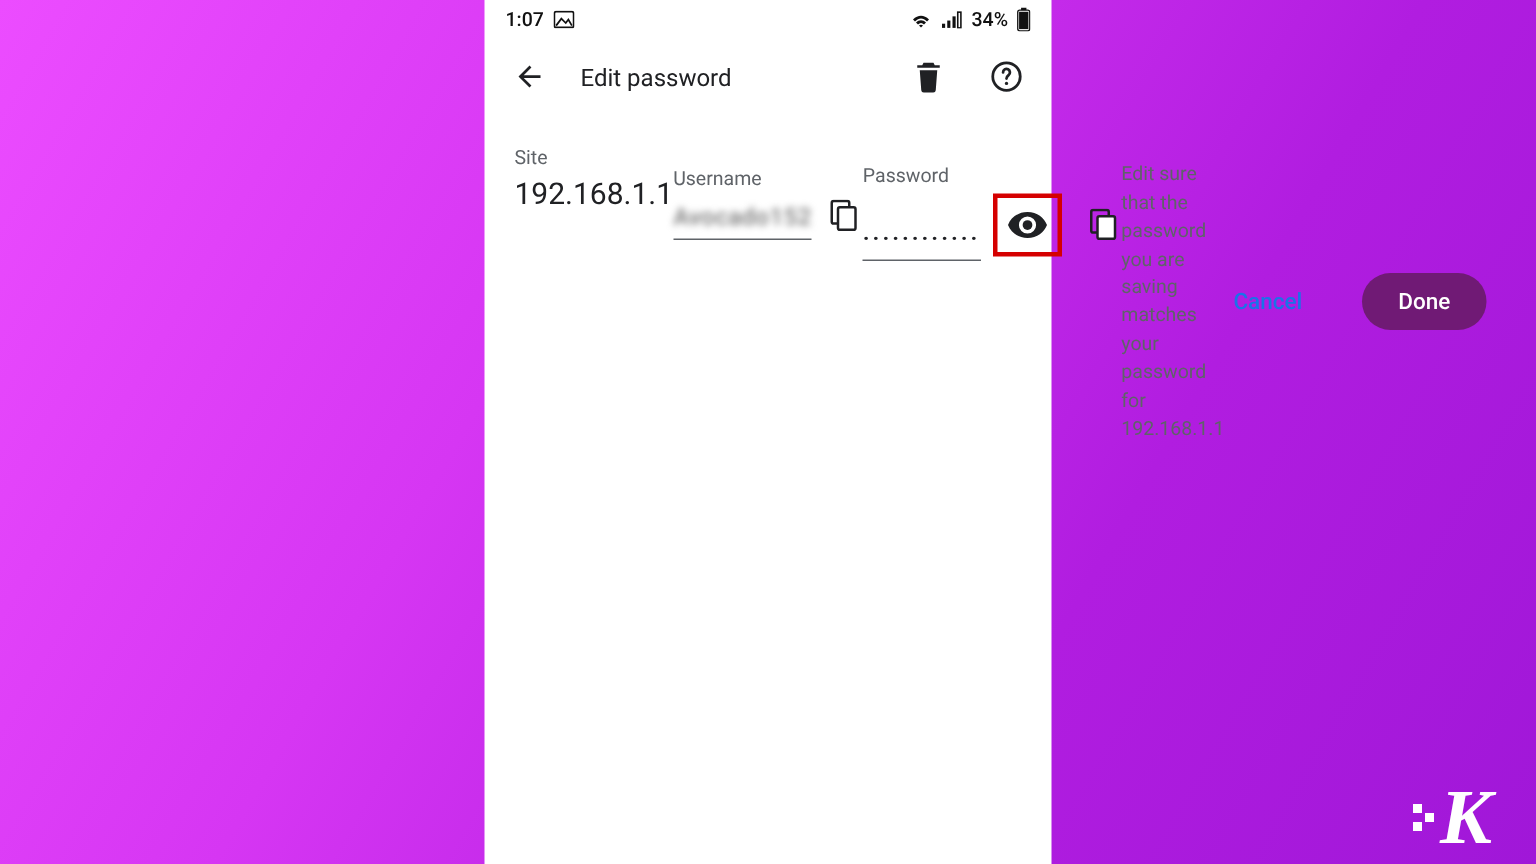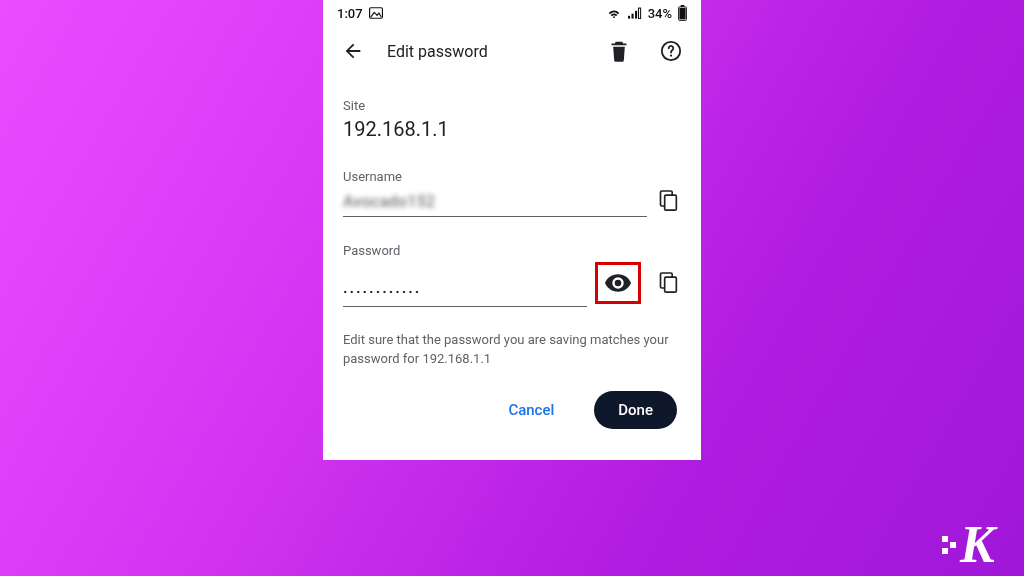--- a/index.html
+++ b/index.html
@@ -3,48 +3,48 @@
 <meta charset="utf-8">
 <style>
   * { box-sizing: border-box; margin: 0; padding: 0; }
   html, body { width: 1024px; height: 576px; overflow: hidden; font-family: Roboto, Arial, sans-serif; }
   body {
     background: linear-gradient(120deg, #ec4cff 0%, #d636f3 35%, #b11de0 70%, #a017d8 100%);
     display: flex; align-items: flex-start; justify-content: center;
     position: relative;
   }
   .phone {
-    width: 378px; height: 460px; background: #fff; position: relative;
+    width: 378px; height: 576px; background: #fff; position: relative;
     display: flex; flex-direction: column;
   }
   .statusbar {
     height: 26px; display: flex; align-items: center; justify-content: space-between;
     padding: 0 14px; font-size: 13px; color: #111; font-weight: 500;
   }
   .statusbar .left, .statusbar .right { display: flex; align-items: center; gap: 6px; }
   .statusbar svg { display: block; }
   .appbar {
     height: 50px; display: flex; align-items: center; padding: 0 12px; gap: 16px;
   }
   .appbar .title { font-size: 16px; color: #202124; font-weight: 400; flex: 1; }
   .icon-btn { width: 36px; height: 36px; display: flex; align-items: center; justify-content: center; cursor: pointer; border-radius: 18px; }
-  .content { padding: 8px 20px 0 20px; display: flex; flex-direction: column; }
+  .content { padding: 8px 20px 0 20px; display: flex; flex-direction: row; }
   .section { margin-top: 14px; }
   .label { font-size: 13px; color: #5f6368; margin-bottom: 4px; }
   .site-value { font-size: 20px; color: #202124; }
   .field-row { display: flex; align-items: flex-end; gap: 8px; }
   .input-wrap { flex: 1; border-bottom: 1px solid #5f6368; padding-bottom: 4px; min-height: 26px; display: flex; align-items: center; }
   .input-text { font-size: 15px; color: #202124; width: 100%; }
   .blurred { filter: blur(2.5px); color: #777; font-size: 16px; font-weight: 500; letter-spacing: .3px; }
   .trailing-icons { display: flex; align-items: center; gap: 14px; padding-bottom: 3px; }
   .highlight-box { border: 3px solid #d50000; padding: 4px 6px; }
   .hint { font-size: 13px; color: #5f6368; margin-top: 24px; line-height: 1.45; }
   .actions { display: flex; justify-content: flex-end; align-items: center; gap: 34px; margin-top: 22px; padding-right: 4px;}
   .text-btn { color: #1a73e8; font-size: 15px; font-weight: 500; cursor: pointer; padding: 8px 6px; }
-  .pill-btn { background: #0f172a; color: #fff; font-size: 15px; font-weight: 500; border-radius: 22px; padding: 10px 24px; cursor: pointer; }
+  .pill-btn { background: #701a75; color: #fff; font-size: 15px; font-weight: 500; border-radius: 22px; padding: 10px 24px; cursor: pointer; }
   .watermark { position: absolute; right: 8px; bottom: 6px; display: flex; align-items: flex-end; }
   .watermark svg { display: block; }
 </style>
 </head>
 <body>
 
 <div class="phone">
 
   <div class="statusbar">
     <div class="left">

